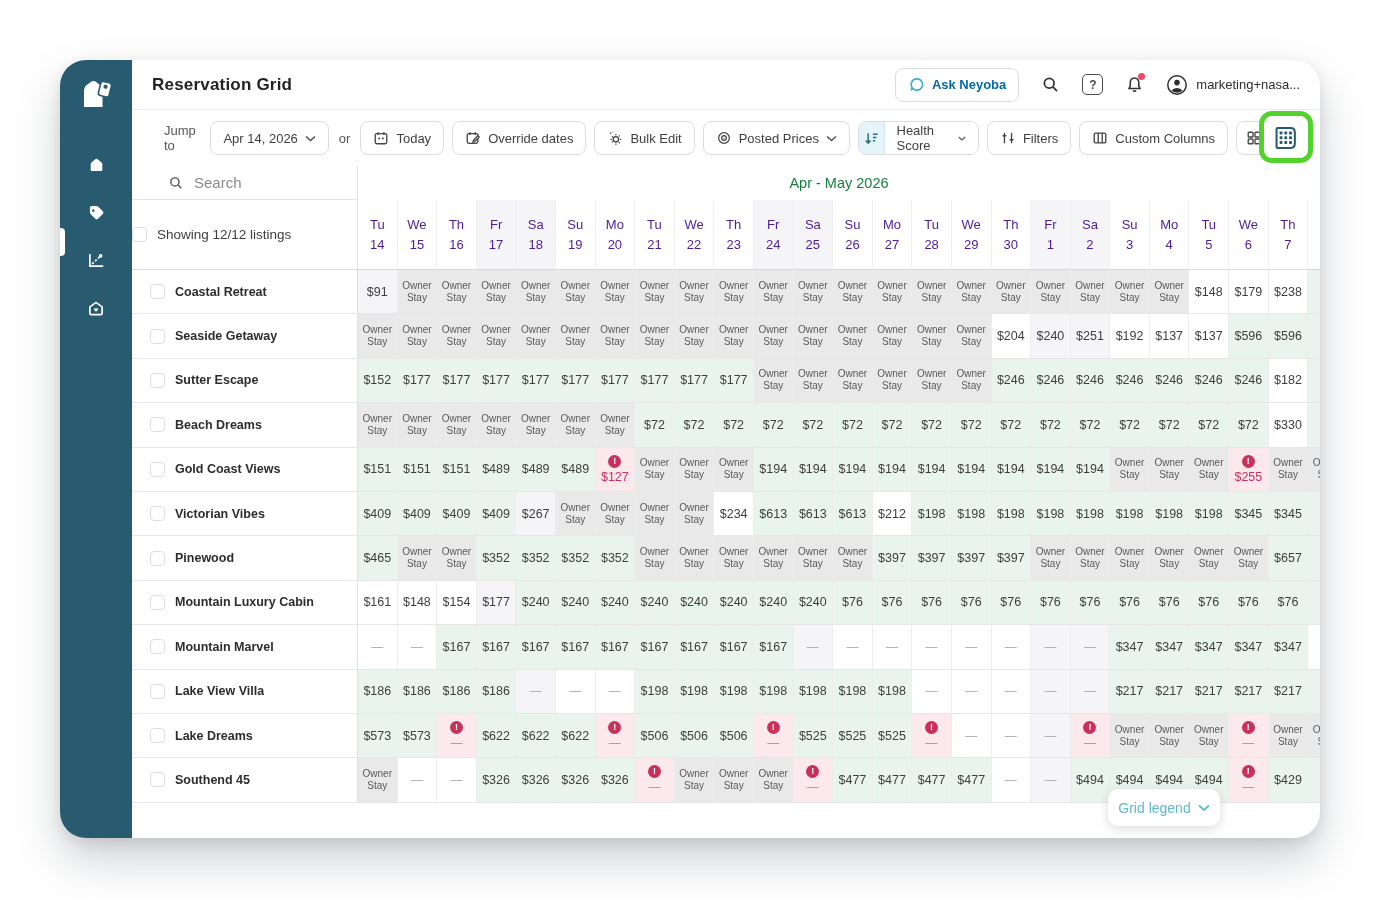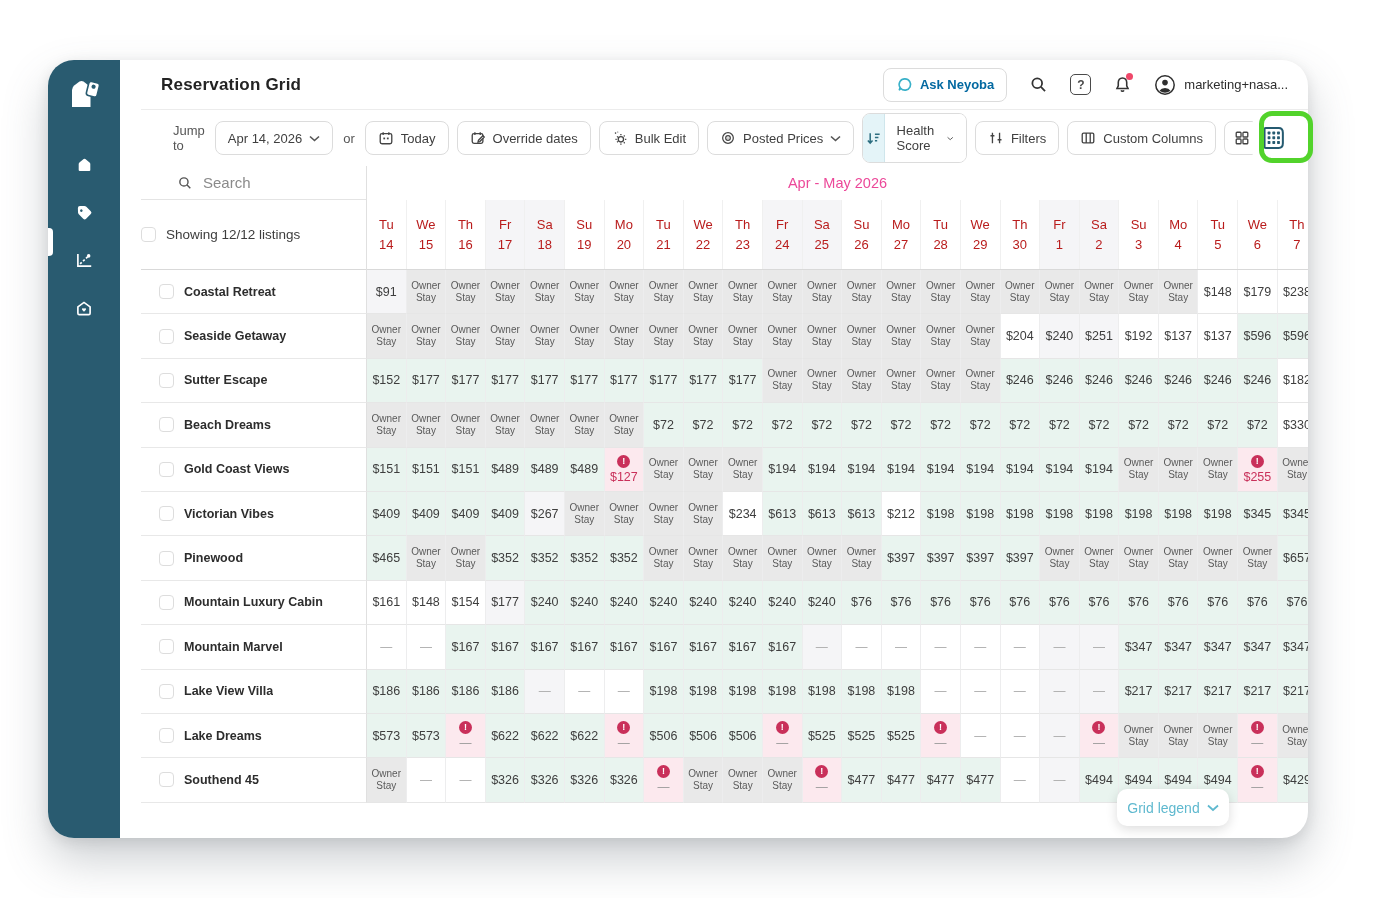--- a/index.html
+++ b/index.html
@@ -1,21 +1,21 @@
 <!DOCTYPE html>
 <html><head>
 <meta charset="utf-8">
 <style>
   * { margin:0; padding:0; box-sizing:border-box; }
   html,body { background:#fff; }
   .canvas { position:relative; width:1382px; height:898px; background:#fff;
             font-family:"Liberation Sans", sans-serif; color:#3c3c3c; overflow:hidden; }
-  .app-card { position:absolute; left:48px; top:60px; width:1260px; height:778px;
+  .app-card { position:absolute; left:60px; top:60px; width:1260px; height:778px;
               background:#fff; border-radius:26px; display:flex; overflow:hidden;
-              box-shadow:0 22px 45px rgba(90,100,110,.30), 0 4px 14px rgba(0,0,0,.10);gap:21px; }
+              box-shadow:0 22px 45px rgba(90,100,110,.30), 0 4px 14px rgba(0,0,0,.10); }
 
   
   .sidebar { position:relative; width:72px; flex:none; background:#295b70; display:flex;
              flex-direction:column; align-items:center; padding-top:14px; }
   .logo { margin-bottom:30px; }
   .nav-item { width:40px; height:40px; display:flex; align-items:center; justify-content:center;
               margin-bottom:8px; cursor:pointer; }
   .active-pill { position:absolute; left:0; top:168px; width:5px; height:28px; background:#fff;
                  border-radius:0 4px 4px 0; }
 
@@ -33,21 +33,21 @@
   .help-box { width:21px; height:21px; border:1.6px solid #4a4a4a; border-radius:5px; font-size:12px;
               font-weight:700; color:#4a4a4a; display:flex; align-items:center; justify-content:center; }
   .bell-dot { position:absolute; right:-1px; top:-2px; width:7px; height:7px; border-radius:50%;
               background:#ef486a; }
   .account { display:flex; align-items:center; gap:8px; font-size:13px; color:#2e2e2e; cursor:pointer; }
 
   
   .toolbar { height:56px; flex:none; display:flex; align-items:center; padding:0 12px 0 10px; gap:8px;margin-left:20px; }
   .muted { font-size:13px; color:#555; padding:0 2px; }
   .seg { display:inline-flex; align-items:stretch; border:1px solid #dcdcdc; border-radius:8px;
-         overflow:hidden; height:50px; cursor:pointer; }
+         overflow:hidden; height:34px; cursor:pointer; }
   .seg .seg-ico { width:34px; display:flex; align-items:center; justify-content:center;
                   background:#e4f4f8; border-right:1px solid #cfe6ec; }
   .seg .seg-label { display:flex; align-items:center; gap:7px; padding:0 12px; font-size:13px; color:#3f3f3f; background:#fff; }
   .toolbar .push { margin-left:auto; }
   .toggle-group { display:inline-flex; align-items:center; }
   .toggle-left { width:36px; height:34px; border:1px solid #dcdcdc; border-radius:8px; background:#fff;
                  display:flex; align-items:center; justify-content:center; margin-right:-8px; cursor:pointer; }
   .toggle-right { width:44px; height:46px; background:#fff; border-radius:10px; display:flex;
                   align-items:center; justify-content:center; position:relative; z-index:2; cursor:pointer; }
 
@@ -57,24 +57,24 @@
   .left-head { width:226px; flex:none; border-right:1px solid #e0e0e0; }
   .search-cell { height:34px; display:flex; align-items:center; gap:10px; padding-left:36px;
                  border-bottom:1px solid #e4e4e4; cursor:text; }
   .search-ph { font-size:15px; color:#8a8a8a; }
   .summary-cell { height:70px; display:flex; align-items:center; gap:10px; 
                   border-bottom:1px solid #d9d9d9; }
   .summary-cell span.lbl { font-size:13.5px; color:#3d3d3d; }
   .cb { width:15px; height:15px; border:1.5px solid #ddd; border-radius:4px; background:#fff; flex:none; cursor:pointer; }
   .dates { flex:1; min-width:0; overflow:hidden; display:flex; flex-direction:column; }
   .month-row { height:34px; display:flex; align-items:center; justify-content:center;
-               font-size:14.5px; color:#ec4899; flex:none; }
+               font-size:14.5px; color:#15803d; flex:none; }
   .days-row { height:70px; display:flex; flex:none; border-bottom:1px solid #d9d9d9; }
   .day-cell { width:var(--cw); flex:none; display:flex; flex-direction:column; align-items:center;
-              justify-content:center; gap:5px; font-size:13px; color:#b91c1c;
+              justify-content:center; gap:5px; font-size:13px; color:#4c1d95;
               border-right:1px solid #f0f0f0; }
   .day-cell.we { background:#f5f5f7; }
 
   .g-row { display:flex; height:44.4px; flex:none; }
   .listing-cell { width:226px; flex:none; display:flex; align-items:center; gap:10px; padding-left:18px;
                   border-right:1px solid #e0e0e0; border-bottom:1px solid #e8e8e8; background:#fff; }
   .listing-name { font-size:12.5px; font-weight:600; color:#2d2d2d; white-space:nowrap; overflow:hidden; }
   .cell { width:var(--cw); flex:none; display:flex; flex-direction:column; align-items:center;
           justify-content:center; border-right:1px solid #ededee; border-bottom:1px solid #e6e6e6;
           background:#fff; cursor:pointer; }

